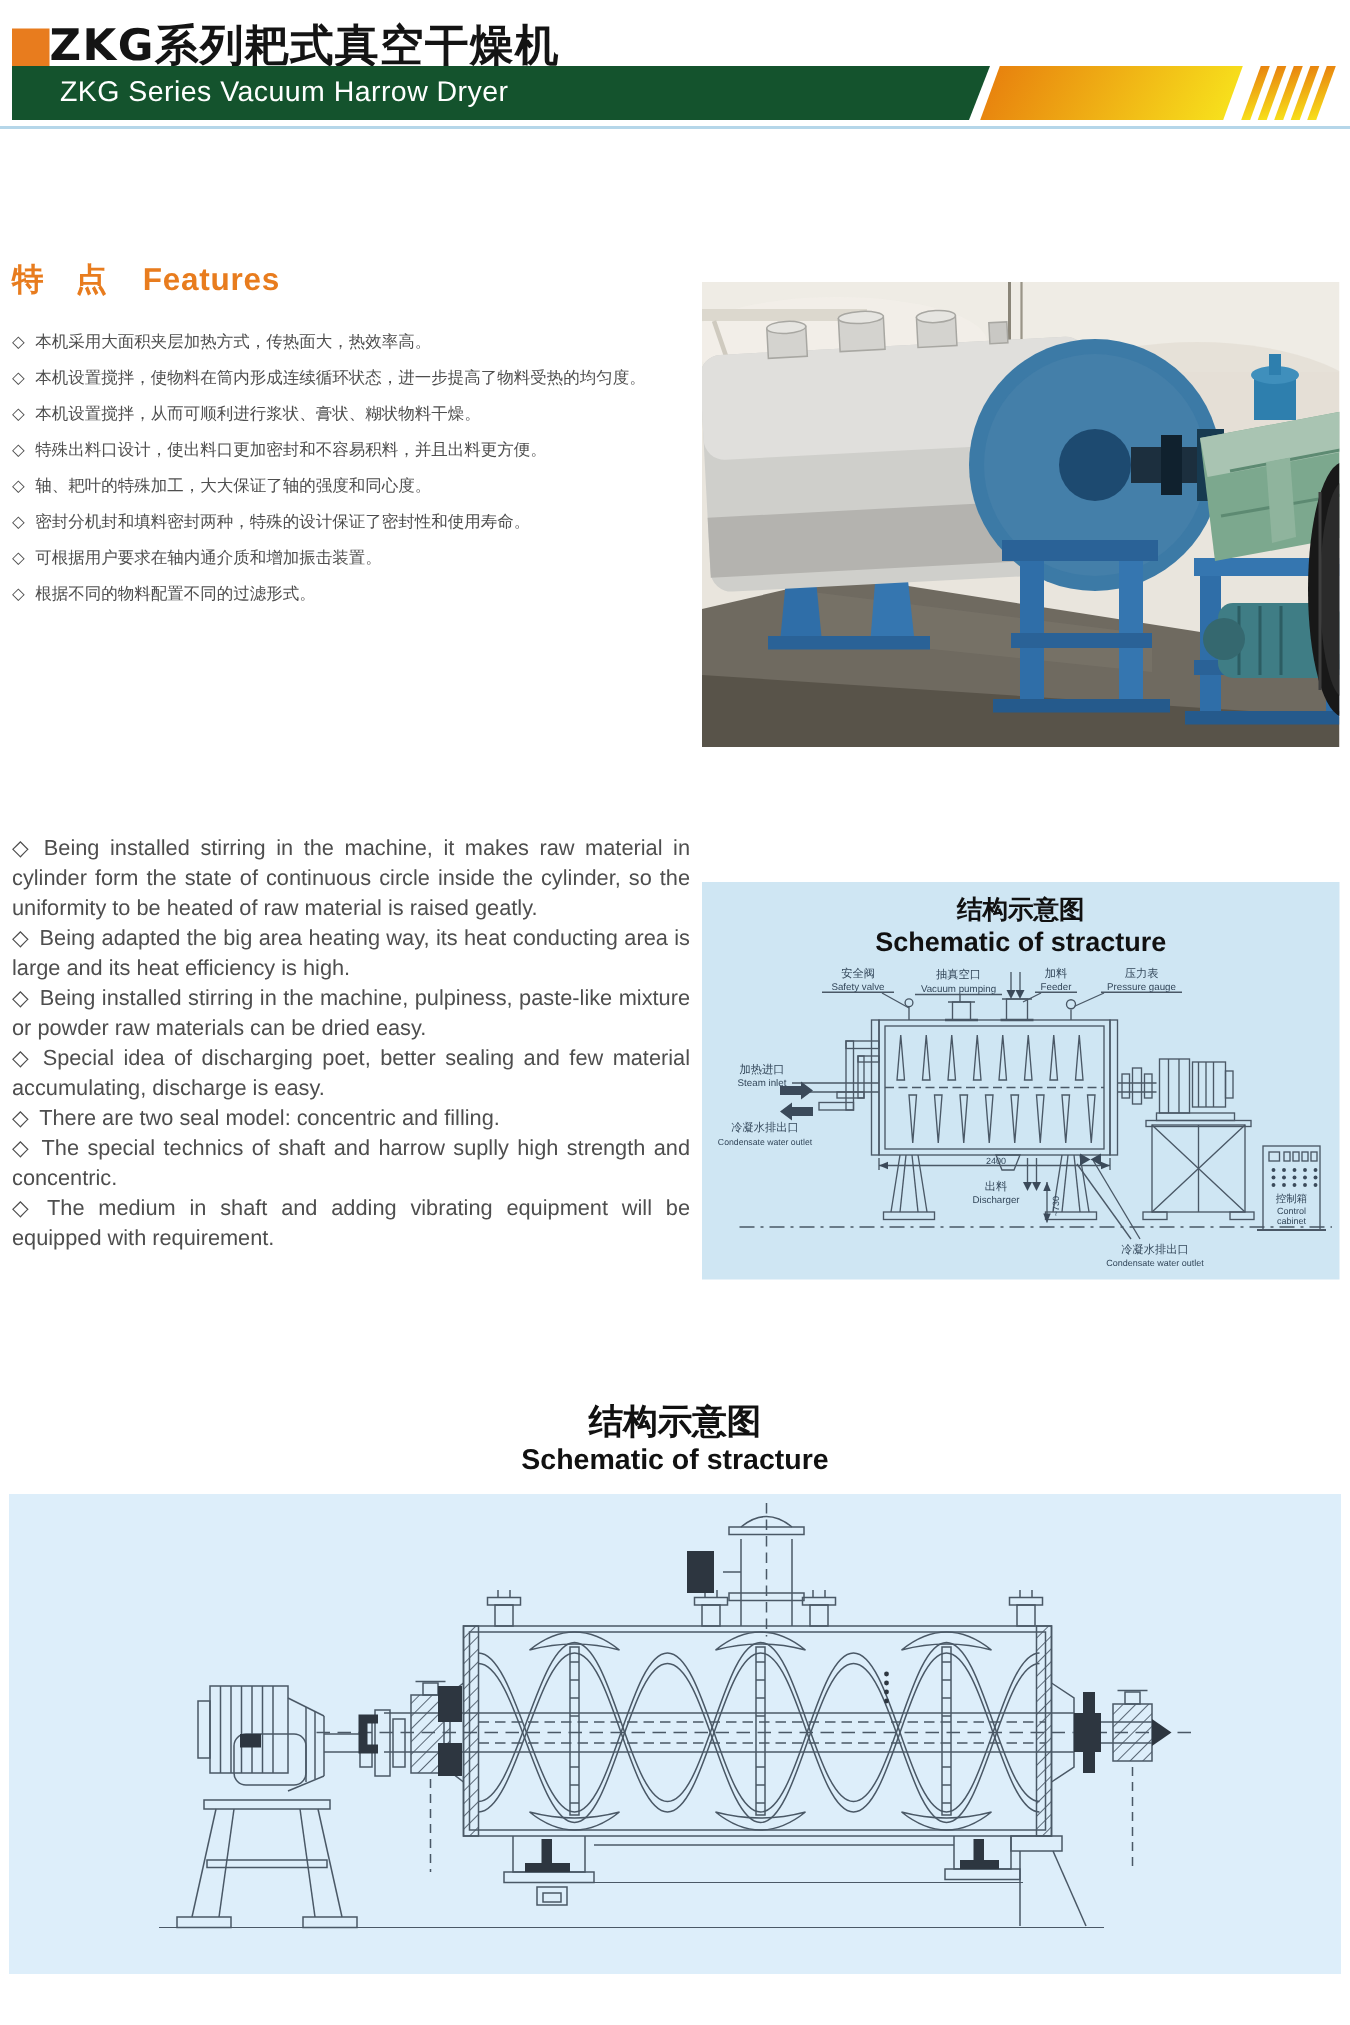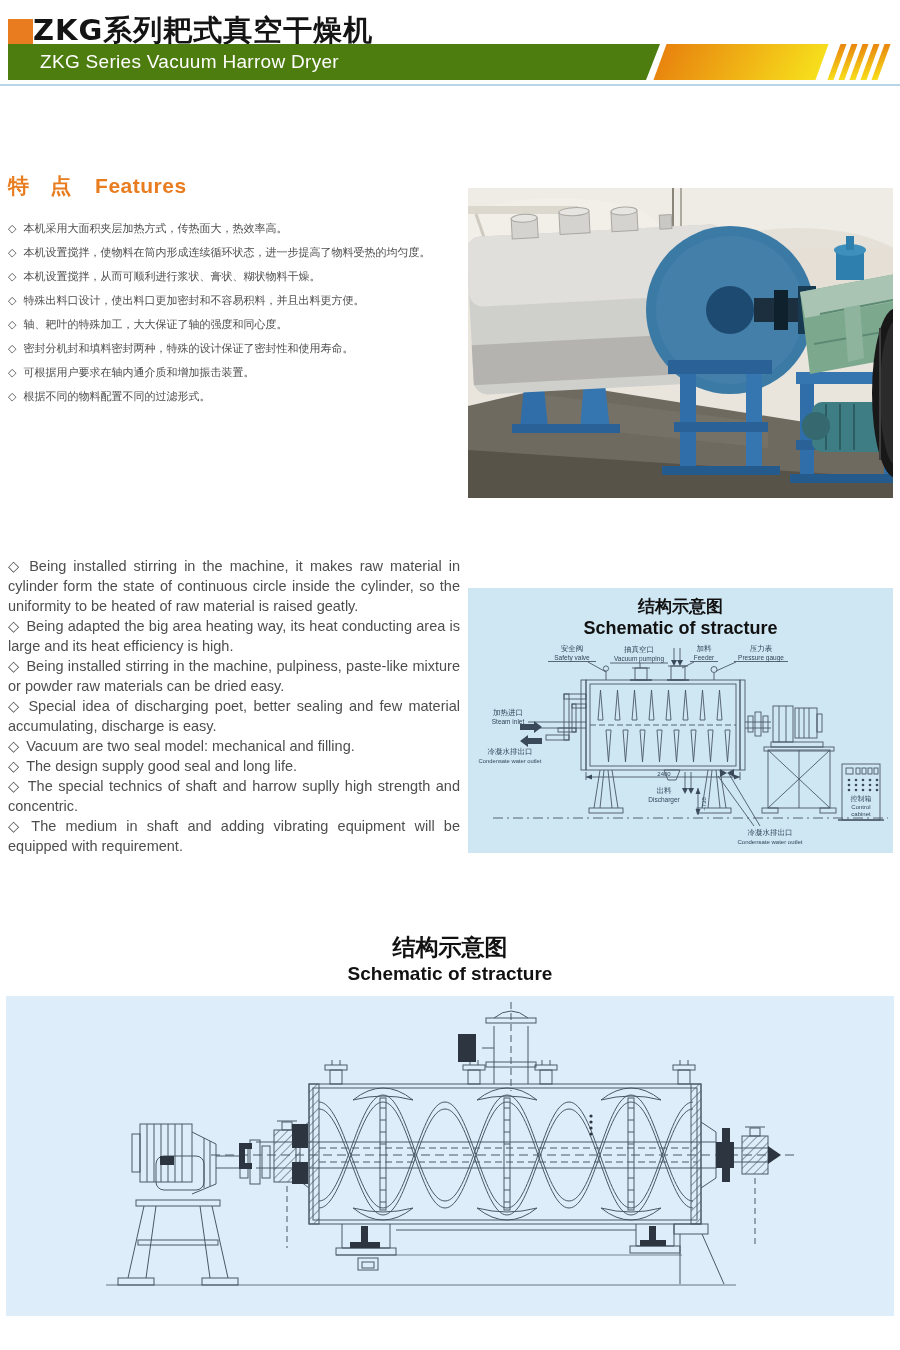--- a/index.html
+++ b/index.html
@@ -6,21 +6,21 @@
   body{
     width:900px;height:1350px;position:relative;background:#ffffff;
     font-family:"Liberation Sans","DejaVu Sans",sans-serif;color:#4f4f4f;
   }
   
   .title-row{position:absolute;left:8px;top:11px;display:flex;align-items:center;gap:0;}
   .accent-sq{width:25px;height:25px;background:#e87c1e;}
   .page-title{font-size:29px;font-weight:bold;color:#141414;margin:0;letter-spacing:1px;
     font-family:"DejaVu Sans","Liberation Sans",sans-serif;}
   .banner{position:absolute;left:8px;top:44px;width:892px;height:36px;}
-  .banner-gray{position:absolute;left:0;top:0;width:652px;height:36px;background:#4d7c0f;
+  .banner-gray{position:absolute;left:0;top:0;width:652px;height:36px;background:#14532d;
     clip-path:polygon(0 0,100% 0,calc(100% - 14px) 100%,0 100%);display:flex;align-items:center;}
   .banner-gray span{color:#ffffff;font-size:19px;margin-left:32px;letter-spacing:0.3px;}
   .banner-grad{position:absolute;left:652px;top:0;width:162px;height:36px;
     background:linear-gradient(100deg,#e8830e,#f7e01c);transform:skewX(-20deg);}
   .stripe{position:absolute;top:0;width:6px;height:36px;transform:skewX(-20deg);
     background:linear-gradient(160deg,#e8830e,#f8e11a);}
   .s1{left:826px}.s2{left:837px}.s3{left:848px}.s4{left:859px}.s5{left:870px}
   .blue-rule{position:absolute;left:0;top:84px;width:900px;height:2px;background:#b5d6e9;}
   
   .features-head{position:absolute;left:8px;top:172px;font-size:21px;font-weight:bold;color:#e87c1e;}
@@ -79,22 +79,21 @@
   <div class="li"><span class="dj">◇</span><span>密封分机封和填料密封两种，特殊的设计保证了密封性和使用寿命。</span></div>
   <div class="li"><span class="dj">◇</span><span>可根据用户要求在轴内通介质和增加振击装置。</span></div>
   <div class="li"><span class="dj">◇</span><span>根据不同的物料配置不同的过滤形式。</span></div>
 </div>
 
 <div class="en-list">
   <div class="li"><span class="dj">◇</span><span>Being installed stirring in the machine, it makes raw material in cylinder form the state of continuous circle inside the cylinder, so the uniformity to be heated of raw material is raised geatly.</span></div>
   <div class="li"><span class="dj">◇</span><span>Being adapted the big area heating way, its heat conducting area is large and its heat efficiency is high.</span></div>
   <div class="li"><span class="dj">◇</span><span>Being installed stirring in the machine, pulpiness, paste-like mixture or powder raw materials can be dried easy.</span></div>
   <div class="li"><span class="dj">◇</span><span>Special idea of discharging poet, better sealing and few material accumulating, discharge is easy.</span></div>
-  <div class="li"><span class="dj">◇</span><span>Vacuum are two seal model: mechanical and filling.</span></div>
-  <div class="li"><span class="dj">◇</span><span>The design supply good seal and long life.</span></div>
+  <div class="li"><span class="dj">◇</span><span>There are two seal model: concentric and filling.</span></div>
   <div class="li"><span class="dj">◇</span><span>The special technics of shaft and harrow suplly high strength and concentric.</span></div>
   <div class="li"><span class="dj">◇</span><span>The medium in shaft and adding vibrating equipment will be equipped with requirement.</span></div>
 </div>
 
 <div class="photo-wrap">
 <svg width="425" height="310" viewBox="0 0 425 310">
 
   <rect x="0" y="0" width="425" height="310" fill="#e9e5dd"></rect>
   <rect x="0" y="0" width="425" height="60" fill="#efece5"></rect>
   <ellipse cx="330" cy="90" rx="120" ry="50" fill="#e2ddd3" opacity="0.7"></ellipse>

